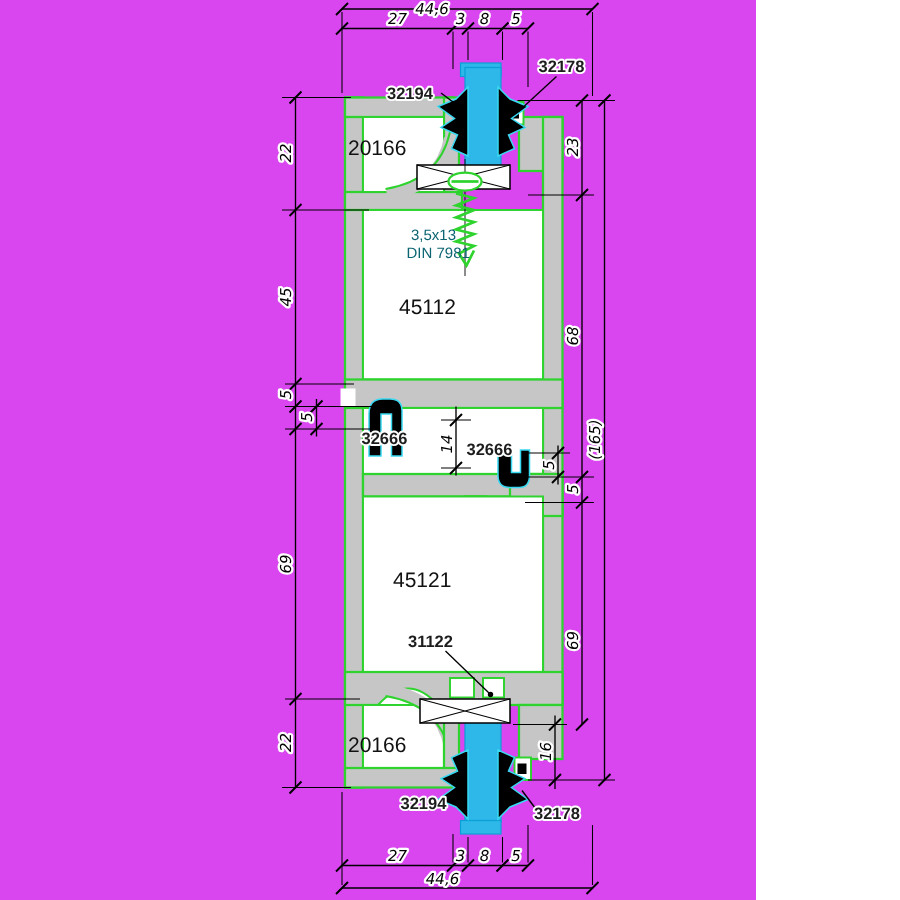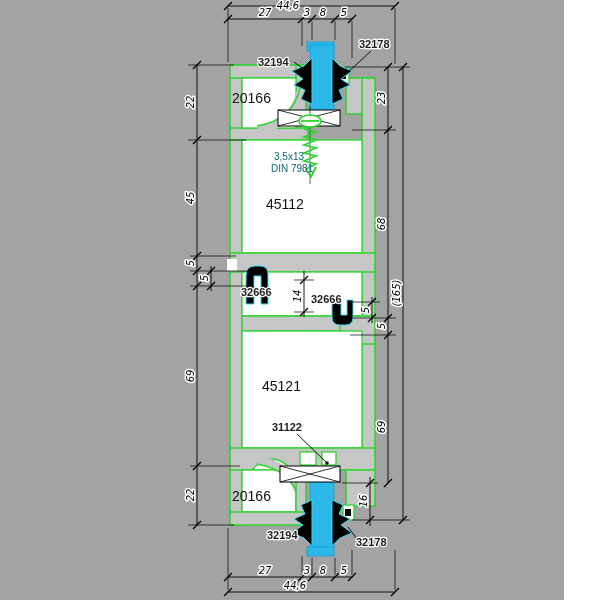--- a/index.html
+++ b/index.html
@@ -1,16 +1,16 @@
 <!DOCTYPE html>
 <html><head>
 <meta charset="utf-8">
 <style>
   html,body{margin:0;padding:0;background:#fff;}
-  .stage{width:564px;height:600px;position:relative;background:#a3a3a3;font-family:"Liberation Sans",sans-serif;}
+  .stage{width:504px;height:600px;position:relative;background:#d946ef;font-family:"Liberation Sans",sans-serif;}
   svg{display:block;}
   .al{fill:#c6c6c6;stroke:#2ed32e;stroke-width:1.5;}
   .wht{fill:#ffffff;stroke:#2ed32e;stroke-width:1.3;}
   .whtplain{fill:#ffffff;}
   .greenline{stroke:#2ed32e;stroke-width:1.3;fill:none;}
   .cove{stroke:#c6c6c6;stroke-width:8;fill:none;}
   .glass{fill:#2db8e9;stroke:#0a9fd6;stroke-width:0.8;}
   .gasket{fill:#000000;stroke:#38d9f2;stroke-width:1;}
   .insul{fill:#ffffff;stroke:#000000;stroke-width:1;}
   .insx{stroke:#000000;stroke-width:0.8;fill:none;}

